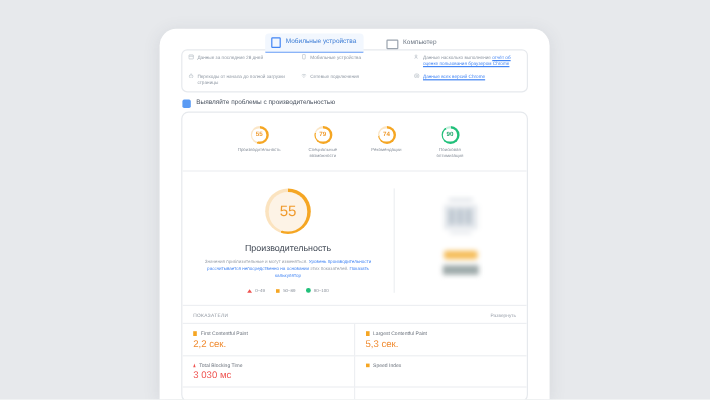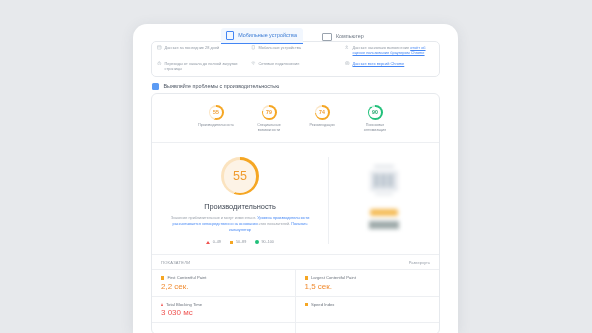--- a/index.html
+++ b/index.html
@@ -495,21 +495,21 @@
               <span>First Contentful Paint</span>
             </div>
             <div class="mval" style="color:#f08a2e">2,2 сек.</div>
           </div>
 
           <div class="mcell">
             <div class="mlabel">
               <span class="mk-sq" style="background:#f5a623"></span>
               <span>Largest Contentful Paint</span>
             </div>
-            <div class="mval" style="color:#f08a2e">1,5 сек.</div>
+            <div class="mval" style="color:#f08a2e">5,3 сек.</div>
           </div>
 
           <div class="mcell">
             <div class="mlabel">
               <span class="mk-tri"></span>
               <span>Total Blocking Time</span>
             </div>
             <div class="mval" style="color:#ef5350">3 030 мс</div>
           </div>
 

